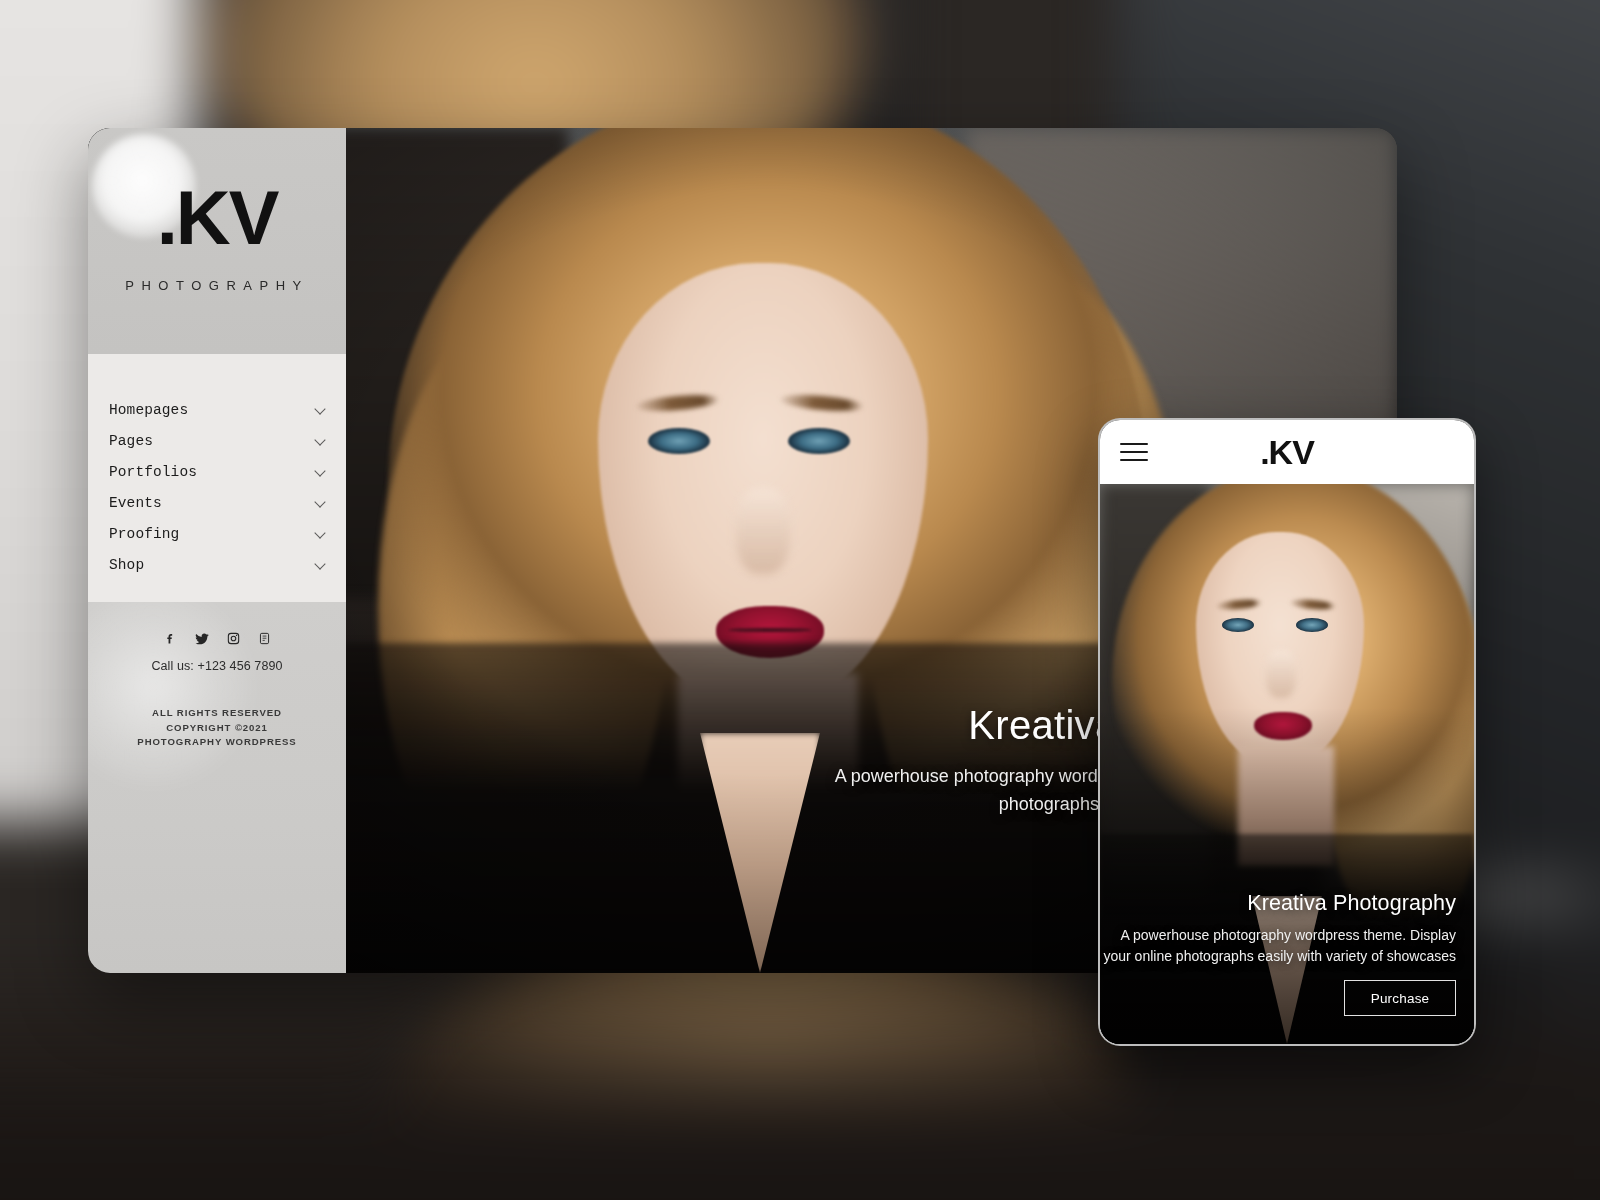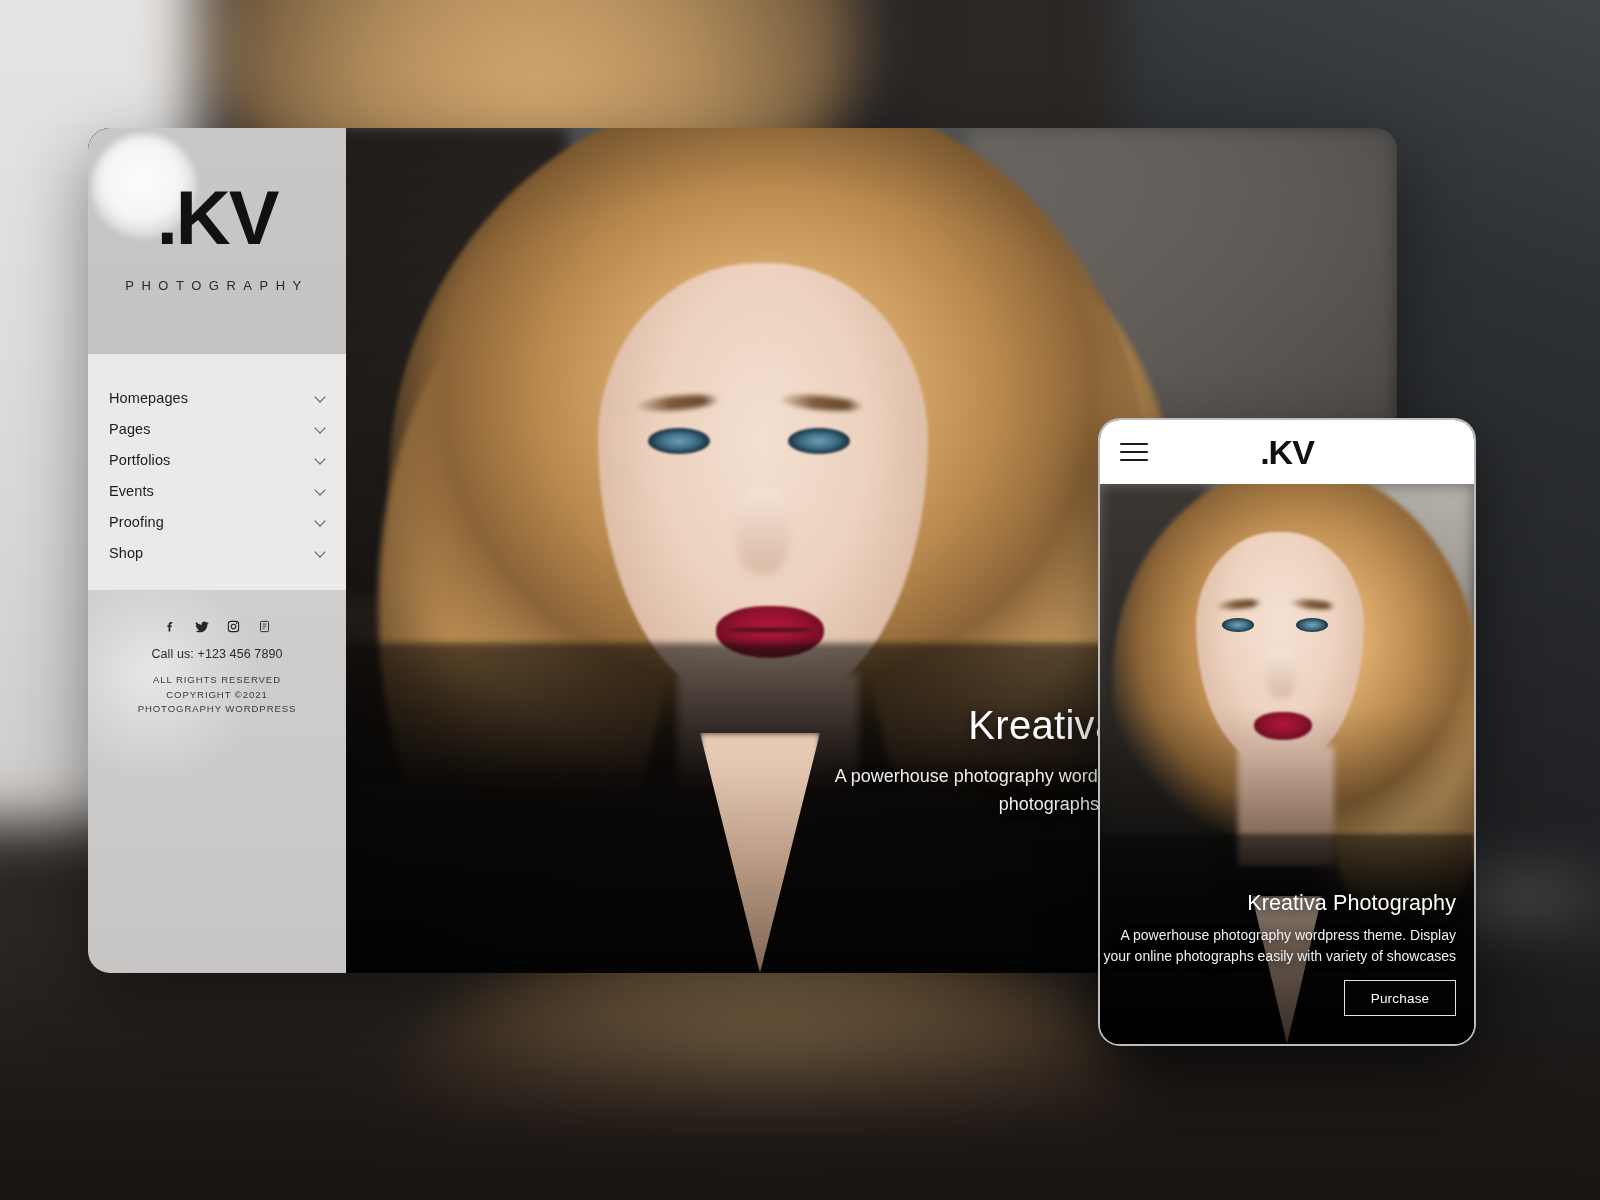--- a/index.html
+++ b/index.html
@@ -292,22 +292,23 @@
     margin-top: 22px;
     font-size: 13px;
     letter-spacing: 7.5px;
     color: #2a2a2a;
     font-weight: 400;
     z-index: 2;
   }
 
   .sb-menu {
     background: #eceae8;
-    padding: 28px 0 22px 0;
+    padding: 40px 0 22px 0;
     flex: 0 0 auto;
+    font-family: Liberation Mono, monospace;
   }
   .menu-item {
     display: flex;
     align-items: center;
     justify-content: space-between;
     padding: 0 20px 0 21px;
     height: 31px;
     cursor: pointer;
   }
   .menu-item .lbl {
@@ -353,31 +354,32 @@
     justify-content: center;
     gap: 18px;
     margin-bottom: 13px;
     z-index: 2;
   }
   .socials svg { display:block; }
   .call-us {
     position: relative;
     font-size: 12.5px;
     color: #2c2c2c;
-    margin-bottom: 12px;
+    margin-bottom: 33px;
     letter-spacing: .1px;
     z-index: 2;
   }
   .copyright {
     position: relative;
     font-size: 9.6px;
     letter-spacing: .9px;
     color: #3a3a3a;
     line-height: 14.5px;
     z-index: 2;
+    font-weight: bold;
   }
 
   
   #phone {
     position: absolute;
     left: 1098px; top: 418px;
     width: 378px; height: 628px;
     border-radius: 22px;
     border: 2px solid rgba(240,240,240,.78);
     overflow: hidden;

